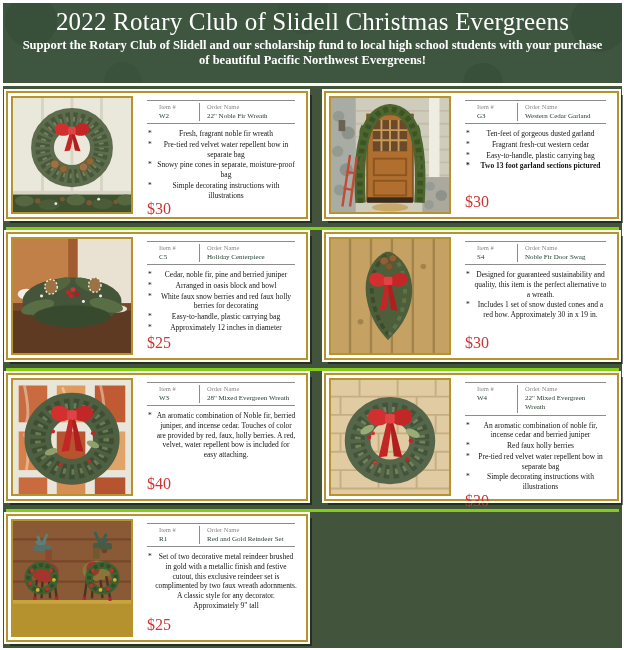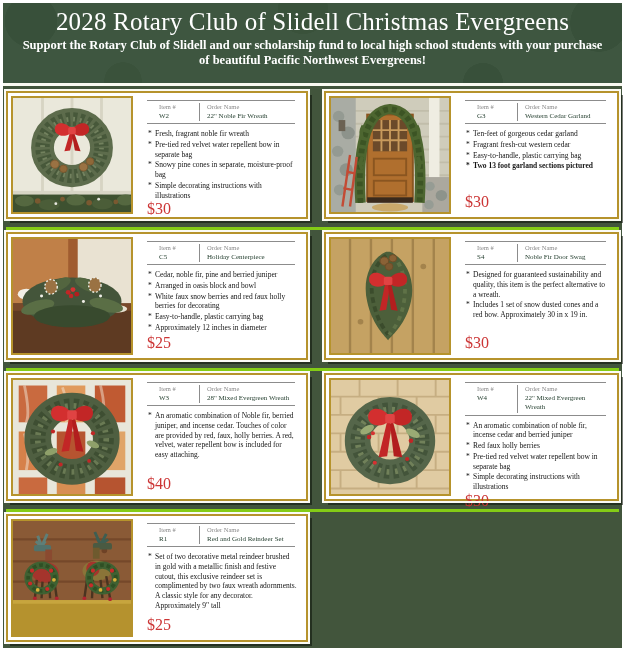--- a/index.html
+++ b/index.html
@@ -34,32 +34,32 @@
 
   
   .itable{border-top:1px solid #8C8C8C;border-bottom:1px solid #8C8C8C;margin-right:4px;margin-bottom:4px;}
   .itable .tr{display:flex;line-height:1.35;}
   .itable .c1{width:52px;flex:none;padding-left:12px;box-sizing:border-box;}
   .itable .c2{flex:1;border-left:1px solid #8C8C8C;padding-left:7px;}
   .itable .hdr{font-size:6.5px;color:#8A8A8A;padding-top:2px;}
   .itable .val{font-size:7px;color:#1F3A2A;padding-bottom:2px;font-family:Liberation Serif, serif;}
 
   .bullets{list-style:none;margin:1px 0 0;padding:0;font-size:7.5px;line-height:1.3;color:#141414;}
-  .bullets li{position:relative;padding-left:8px;margin:0 2px 1px 0;}
+  .bullets li{position:relative;padding-left:8px;margin:0 2px 1px 0;text-align:center;}
   .bullets li::before{content:"*";position:absolute;left:1px;top:0;}
   .bullets li.bold{font-weight:bold;}
   .price{margin-top:auto;color:#CC3535;font-size:16px;line-height:1;padding-bottom:2px;}
 </style>
 </head>
 <body>
 
 <div class="canvas">
 
   <div class="header">
-    <div class="title">2028 Rotary Club of Slidell Christmas Evergreens</div>
+    <div class="title">2022 Rotary Club of Slidell Christmas Evergreens</div>
     <div class="subtitle">Support the Rotary Club of Slidell and our scholarship fund to local high school students with your purchase of beautiful Pacific Northwest Evergreens!</div>
   </div>
 
   <div class="grid">
 
     <div class="row">
 
       <div class="card left">
         <div class="photo">
           <svg viewBox="0 0 124 124" preserveAspectRatio="none">
@@ -150,21 +150,21 @@
             <div class="tr hdr">
               <div class="c1">Item #</div>
               <div class="c2">Order Name</div>
             </div>
             <div class="tr val">
               <div class="c1">G3</div>
               <div class="c2">Western Cedar Garland</div>
             </div>
           </div>
           <ul class="bullets">
-            <li>Ten-feet of gorgeous cedar garland</li>
+            <li>Ten-feet of gorgeous dusted garland</li>
             <li>Fragrant fresh-cut western cedar</li>
             <li>Easy-to-handle, plastic carrying bag</li>
             <li class="bold">Two 13 foot garland sections pictured</li>
           </ul>
           <div class="price">$30</div>
         </div>
       </div>
     </div>
 
     <div class="row sep">

